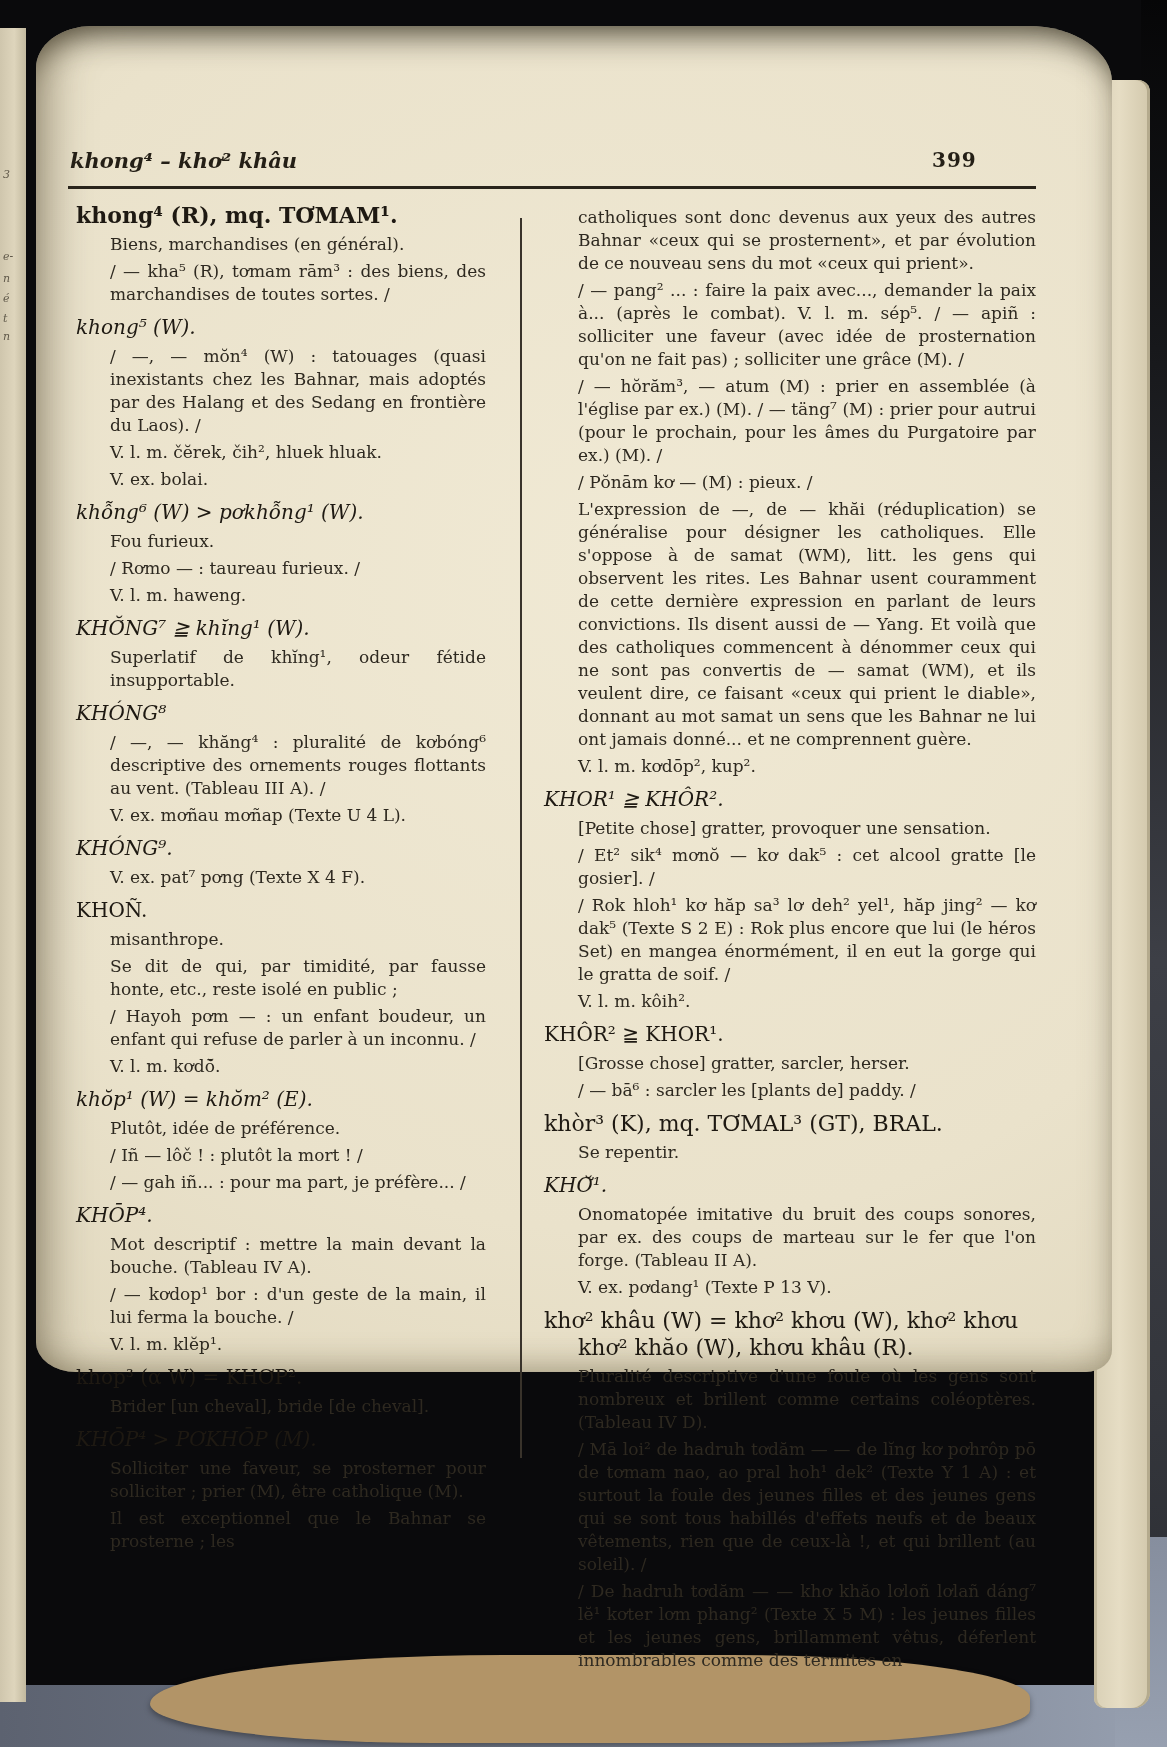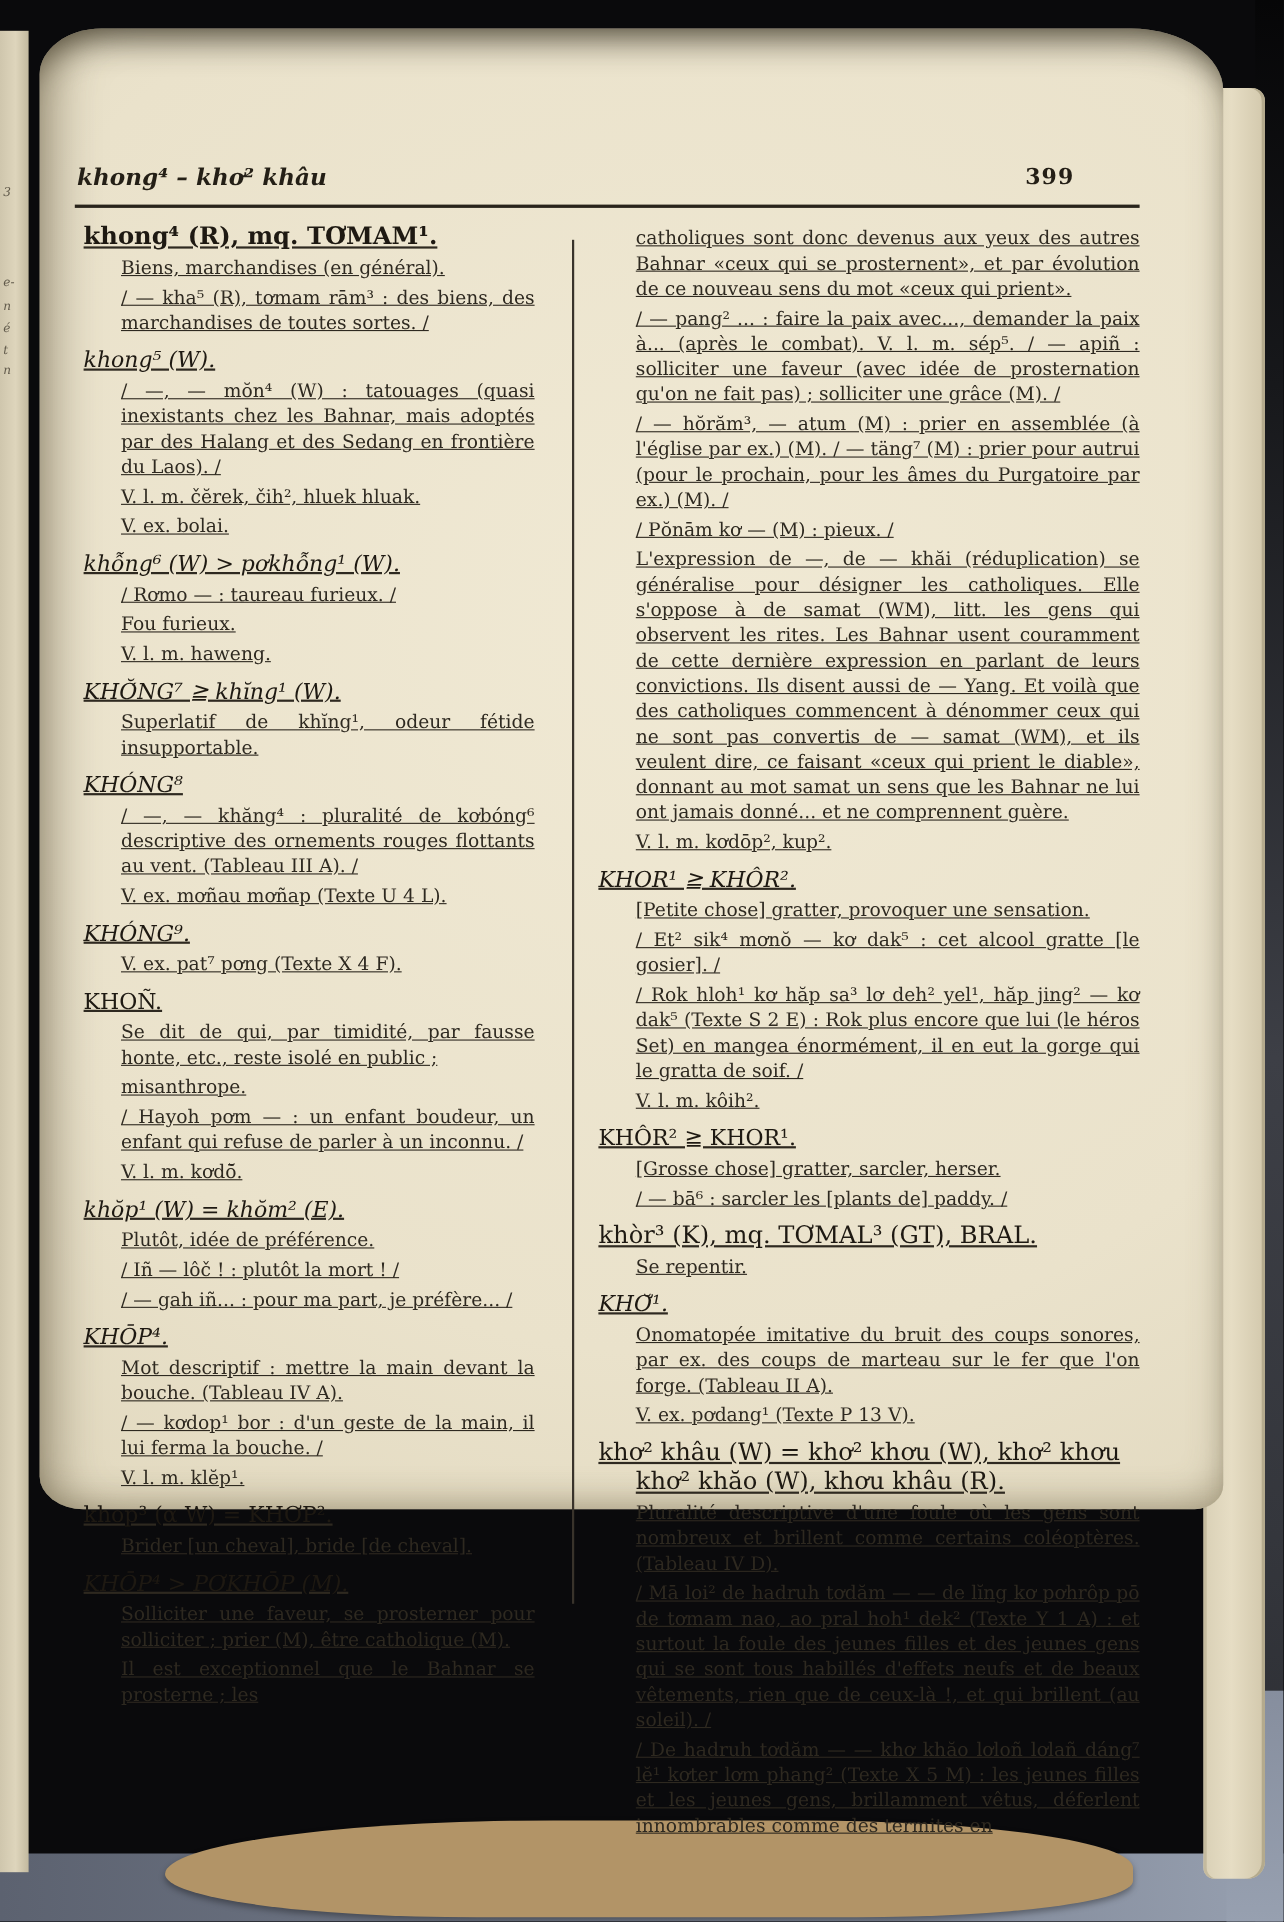--- a/index.html
+++ b/index.html
@@ -32,21 +32,21 @@
                inset 0 28px 32px -22px rgba(40,35,22,.85),
                inset -16px -20px 32px -16px rgba(120,108,78,.45);}
   .running-head{position:absolute;left:0;top:122px;width:100%;height:36px;}
   .range{position:absolute;left:34px;top:0;font-size:21px;font-weight:bold;font-style:italic;color:#241f16;}
   .folio{position:absolute;left:896px;top:0;font-size:20px;font-weight:bold;letter-spacing:1px;color:#241f16;}
   .rule{position:absolute;left:32px;top:160px;width:968px;height:3px;background:#29241b;}
   .divider{position:absolute;left:484px;top:192px;width:2px;height:1240px;background:#39332b;}
   .col{position:absolute;top:176px;font-size:17px;line-height:23px;}
   .col-left{left:40px;width:410px;}
   .col-right{left:508px;width:492px;}
-  .entry{margin:0 0 8px 0;text-decoration:underline;}
+  .entry{margin:0 0 8px 0;}
   .head{font-size:20px;line-height:27px;margin:6px 0 3px 0;color:#1e1912;
         padding-left:34px;text-indent:-34px;}
   .head.it{font-style:italic;}
   .head.lg{font-size:22px;}
   .head.b{font-weight:bold;}
   .entry p{margin:4px 0 0 34px;text-align:justify;color:#2e2920;}
   .entry:first-child .head{margin-top:0;}
 </style>
 </head>
 <body>
@@ -80,41 +80,41 @@
           <p>/ — kha⁵ (R), tơmam rām³ : des biens, des marchandises de toutes sortes. /</p>
         </div>
         <div class="entry">
           <div class="head it">khong⁵ (W).</div>
           <p>/ —, — mŏn⁴ (W) : tatouages (quasi inexistants chez les Bahnar, mais adoptés par des Halang et des Sedang en frontière du Laos). /</p>
           <p>V. l. m. čĕrek, čih², hluek hluak.</p>
           <p>V. ex. bolai.</p>
         </div>
         <div class="entry">
           <div class="head it">khỗng⁶ (W) &gt; pơkhỗng¹ (W).</div>
+          <p>Fou furieux.</p>
           <p>/ Rơmo — : taureau furieux. /</p>
-          <p>Fou furieux.</p>
           <p>V. l. m. haweng.</p>
         </div>
         <div class="entry">
           <div class="head it">KHŎ́NG⁷ ≧ khĭng¹ (W).</div>
           <p>Superlatif de khĭng¹, odeur fétide insupportable.</p>
         </div>
         <div class="entry">
           <div class="head it">KHÓNG⁸</div>
           <p>/ —, — khăng⁴ : pluralité de kơbóng⁶ descriptive des ornements rouges flottants au vent. (Tableau III A). /</p>
           <p>V. ex. mơñau mơñap (Texte U 4 L).</p>
         </div>
         <div class="entry">
           <div class="head it">KHÓNG⁹.</div>
           <p>V. ex. pat⁷ pơng (Texte X 4 F).</p>
         </div>
         <div class="entry">
           <div class="head rm">KHOÑ.</div>
+          <p>misanthrope.</p>
           <p>Se dit de qui, par timidité, par fausse honte, etc., reste isolé en public ;</p>
-          <p>misanthrope.</p>
           <p>/ Hayoh pơm — : un enfant boudeur, un enfant qui refuse de parler à un inconnu. /</p>
           <p>V. l. m. kơdō̆.</p>
         </div>
         <div class="entry">
           <div class="head it">khŏp¹ (W) = khŏm² (E).</div>
           <p>Plutôt, idée de préférence.</p>
           <p>/ Iñ — lôč ! : plutôt la mort ! /</p>
           <p>/ — gah iñ... : pour ma part, je préfère... /</p>
         </div>
         <div class="entry">

